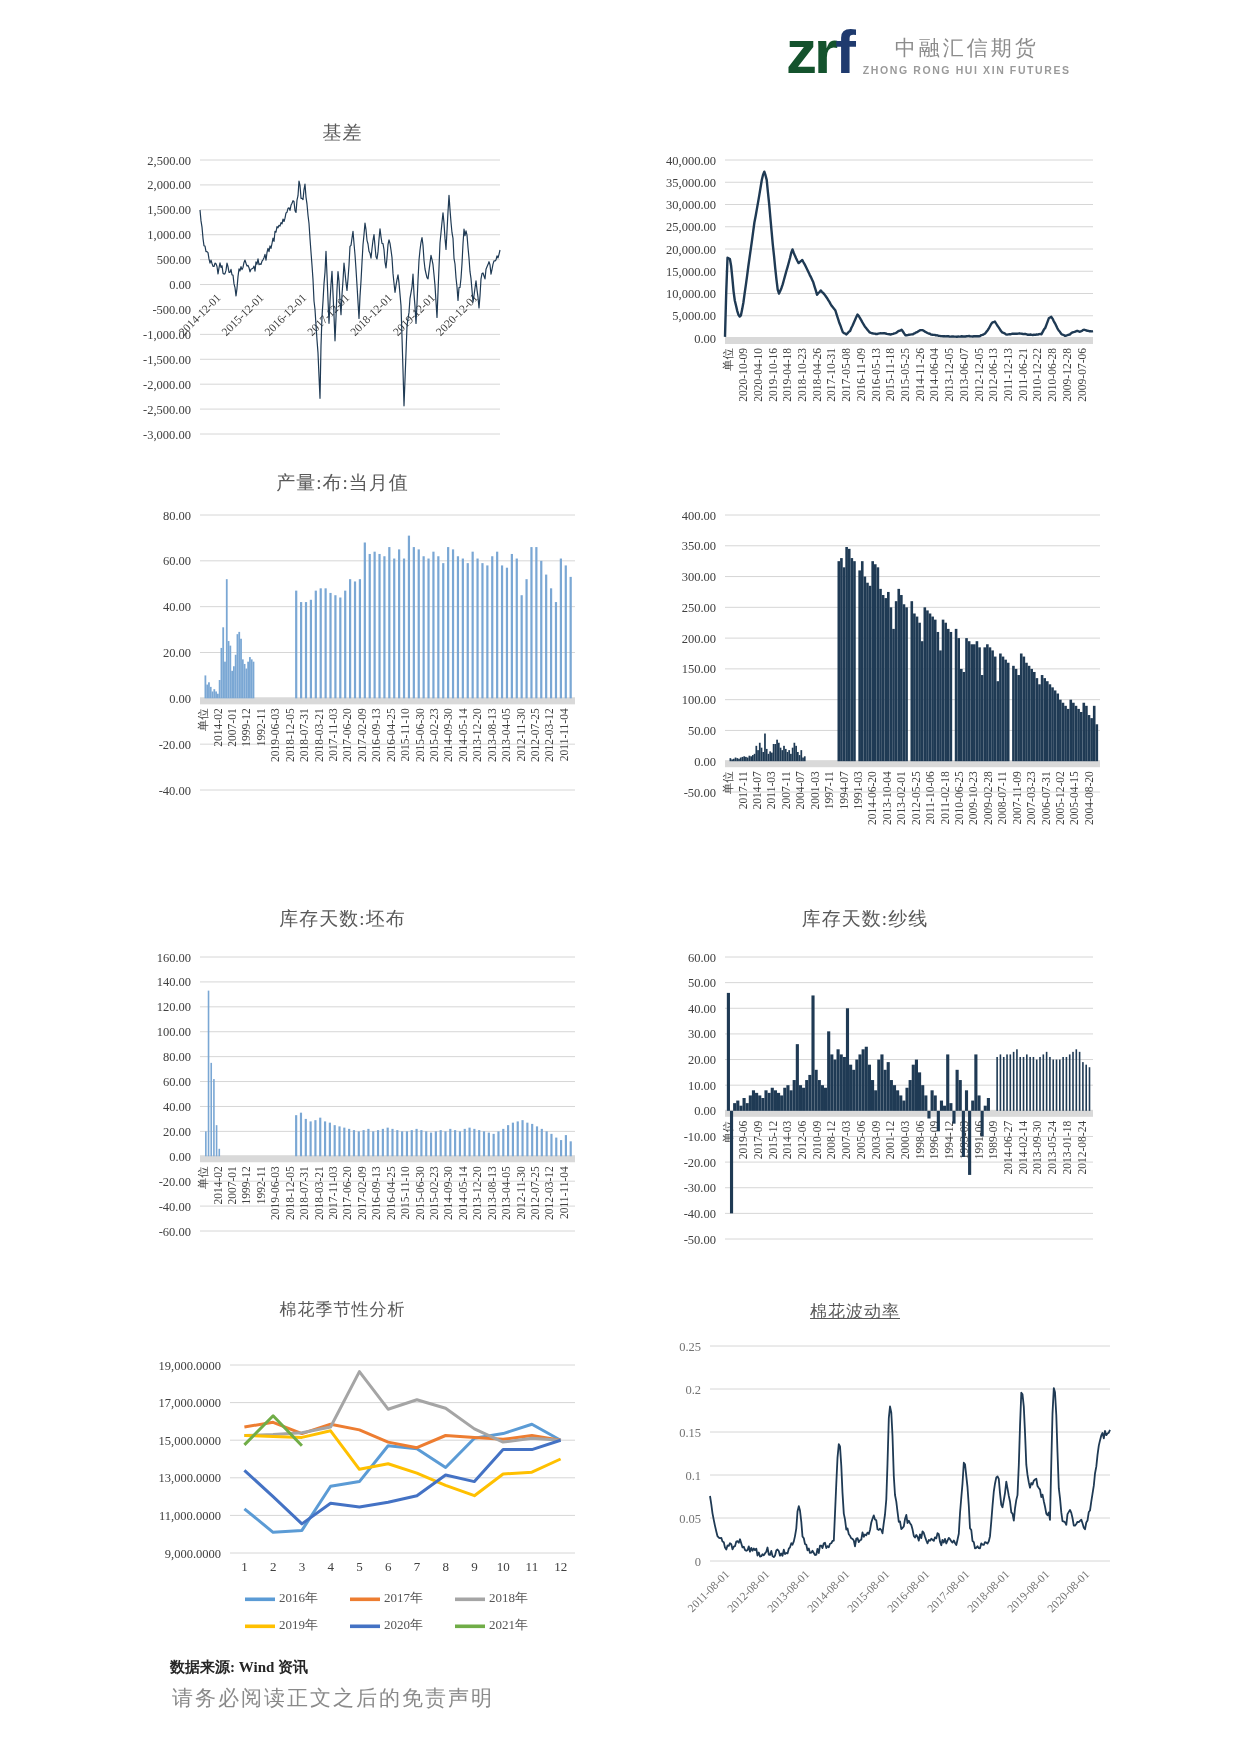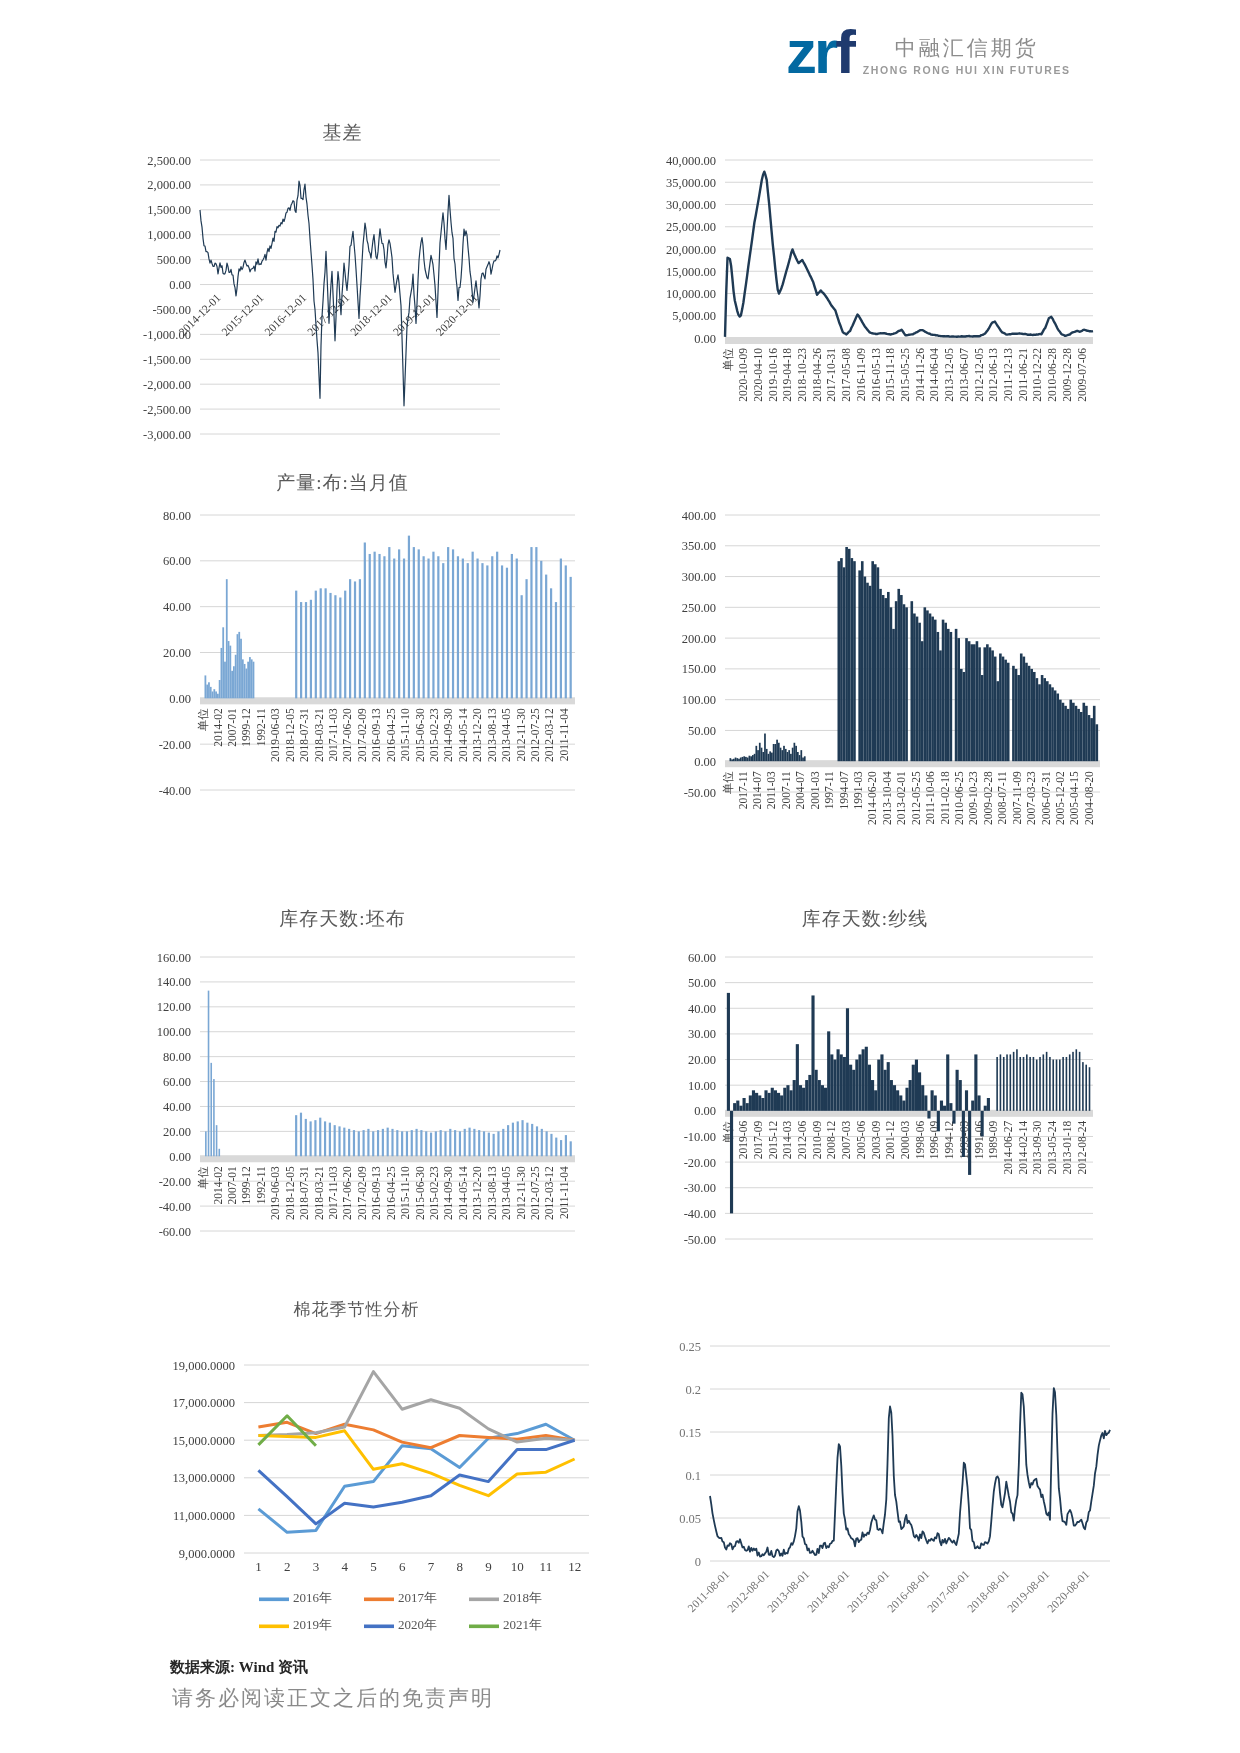--- a/index.html
+++ b/index.html
@@ -11,21 +11,21 @@
   .chart .canvas{position:absolute;left:0;top:0;right:0;bottom:0;}
   svg{overflow:visible;}
   .ytick{font-family:"Liberation Serif","DejaVu Serif",serif;font-size:12.5px;fill:#404040;}
   .xtick{font-family:"Liberation Serif","DejaVu Serif",serif;font-size:11.5px;fill:#404040;}
   .xtick.big{font-size:13px;}
   .gray .ytick,.gray .xtick{fill:#737373;}
   .legend-text{font-family:"Liberation Serif","DejaVu Serif",serif;font-size:13px;fill:#555;}
   
   .logo{position:absolute;left:786px;top:24px;display:flex;align-items:center;}
   .logo .zrf{font-family:"Liberation Sans","DejaVu Sans",sans-serif;font-weight:700;font-size:62px;line-height:56px;letter-spacing:-3px;}
-  .logo .zrf .zr{color:#0369a1;margin-top:11px;}
+  .logo .zrf .zr{color:#14532d;margin-top:11px;}
   .logo .zrf .f{color:#1f3a6e;}
   .logo .names{margin-left:10px;padding-top:6px;}
   .logo .cn{font-size:21px;font-weight:400;color:#8c8c8c;letter-spacing:3px;font-family:"Liberation Sans","DejaVu Sans",sans-serif;text-align:center;}
   .logo .en{font-size:10.5px;font-weight:700;color:#9a9a9a;letter-spacing:1.6px;margin-top:2px;font-family:"Liberation Sans","DejaVu Sans",sans-serif;}
   
   .footer-source{position:absolute;left:170px;top:1658px;font-size:15px;font-weight:700;color:#262626;}
   .footer-disclaimer{position:absolute;left:172px;top:1684px;font-size:21px;color:#8a8a8a;letter-spacing:2px;}
 </style>
 </head>
 <body>
@@ -727,21 +727,21 @@
         <rect x="465.62" y="158.98" width="1.60" height="53.84" fill="#1f3a54"></rect>
         <rect x="468.91" y="156.42" width="1.60" height="56.40" fill="#1f3a54"></rect>
         <rect x="472.21" y="153.85" width="1.60" height="58.96" fill="#1f3a54"></rect>
         <rect x="475.51" y="151.29" width="1.60" height="61.53" fill="#1f3a54"></rect>
         <rect x="478.81" y="153.85" width="1.60" height="58.96" fill="#1f3a54"></rect>
         <rect x="482.11" y="164.11" width="1.60" height="48.71" fill="#1f3a54"></rect>
         <rect x="485.41" y="166.67" width="1.60" height="46.15" fill="#1f3a54"></rect>
         <rect x="488.71" y="169.24" width="1.60" height="43.58" fill="#1f3a54"></rect>
       </svg></div>
 </div>
-<div class="chart" style="left:109px;top:1288px;width:495px;height:430px;">
+<div class="chart" style="left:95px;top:1288px;width:495px;height:430px;">
   <div class="chart-title small" style="top:10px">棉花季节性分析</div>
   <div class="canvas"><svg width="495" height="430">
         <line x1="135" x2="480" y1="77" y2="77" stroke="#d6d6d6" stroke-width="1"></line>
         <text x="126" y="81.5" text-anchor="end" class="ytick">19,000.0000</text>
         <line x1="135" x2="480" y1="114.6" y2="114.6" stroke="#d6d6d6" stroke-width="1"></line>
         <text x="126" y="119.1" text-anchor="end" class="ytick">17,000.0000</text>
         <line x1="135" x2="480" y1="152.2" y2="152.2" stroke="#d6d6d6" stroke-width="1"></line>
         <text x="126" y="156.7" text-anchor="end" class="ytick">15,000.0000</text>
         <line x1="135" x2="480" y1="189.8" y2="189.8" stroke="#d6d6d6" stroke-width="1"></line>
         <text x="126" y="194.3" text-anchor="end" class="ytick">13,000.0000</text>
@@ -775,20 +775,21 @@
         <text x="394" y="314" class="legend-text">2018年</text>
         <rect x="150" y="336.5" width="30" height="3.6" fill="#FFC000"></rect>
         <text x="184" y="341" class="legend-text">2019年</text>
         <rect x="255" y="336.5" width="30" height="3.6" fill="#4472C4"></rect>
         <text x="289" y="341" class="legend-text">2020年</text>
         <rect x="360" y="336.5" width="30" height="3.6" fill="#70AD47"></rect>
         <text x="394" y="341" class="legend-text">2021年</text>
       </svg></div>
 </div>
 <div class="chart gray" style="left:580px;top:1288px;width:550px;height:430px;">
+  <div class="chart-title small underline" style="top:12px">棉花波动率</div>
   <div class="canvas"><svg width="550" height="430">
         <line x1="130" x2="530" y1="58" y2="58" stroke="#d6d6d6" stroke-width="1"></line>
         <text x="121" y="62.5" text-anchor="end" class="ytick">0.25</text>
         <line x1="130" x2="530" y1="101" y2="101" stroke="#d6d6d6" stroke-width="1"></line>
         <text x="121" y="105.5" text-anchor="end" class="ytick">0.2</text>
         <line x1="130" x2="530" y1="144" y2="144" stroke="#d6d6d6" stroke-width="1"></line>
         <text x="121" y="148.5" text-anchor="end" class="ytick">0.15</text>
         <line x1="130" x2="530" y1="187" y2="187" stroke="#d6d6d6" stroke-width="1"></line>
         <text x="121" y="191.5" text-anchor="end" class="ytick">0.1</text>
         <line x1="130" x2="530" y1="230" y2="230" stroke="#d6d6d6" stroke-width="1"></line>

